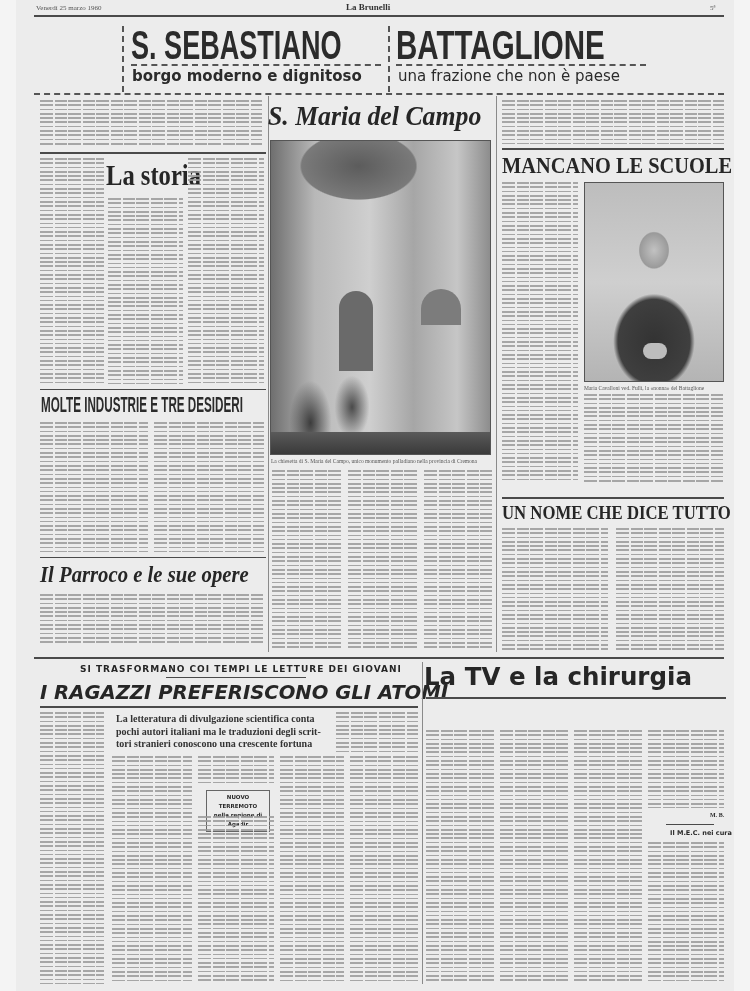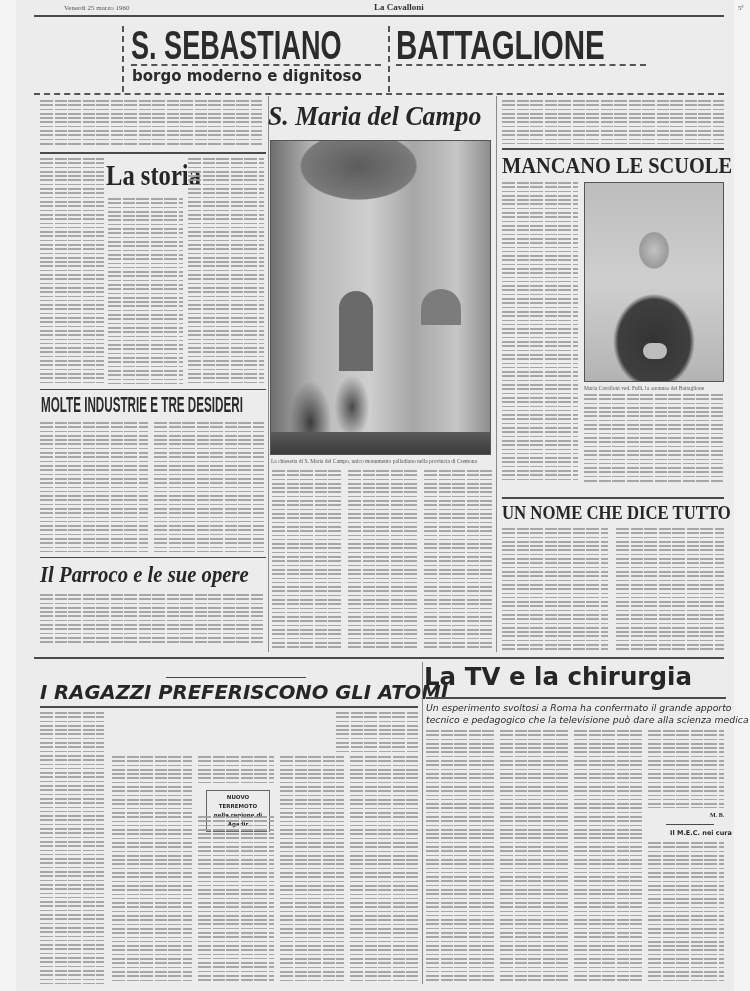--- a/index.html
+++ b/index.html
@@ -7,21 +7,21 @@
     width: 750px; height: 991px; overflow: hidden;
     background: #f4f4f4;
     font-family: "Liberation Serif", serif;
     color: #2a2a2a;
     position: relative;
   }
   .page {
     position: absolute; left: 16px; top: 0; width: 718px; height: 991px;
     background: #ececec;
   }
-  .abs { position: absolute; margin-left: 28px; }
+  .abs { position: absolute; }
   .rule { position: absolute; background: #4a4a4a; }
   .dash { position: absolute; border-top: 2px dashed #555; height: 0; }
   .vdash { position: absolute; border-left: 2px dashed #555; width: 0; }
   .vrule { position: absolute; background: #8a8a8a; width: 1px; }
 
   
   .folio { font-size: 7px; color: #555; }
   .folio-title { font-size: 9px; font-weight: bold; color: #333; font-family: "Liberation Serif", serif; }
 
   .hbox { position: absolute; border: 2px dashed #444; box-sizing: border-box; }
@@ -50,34 +50,35 @@
   .hl { position: absolute; white-space: nowrap; color: #262626; }
   .photo { position: absolute; overflow: hidden; border: 1px solid #555; box-sizing: border-box; }
   .caption { position: absolute; font-size: 5.5px; color: #555; white-space: nowrap; overflow: hidden; }
 </style>
 </head>
 <body>
 
 <div class="page">
 
   <div class="abs folio" style="left:20px; top:4px;">Venerdì 25 marzo 1960</div>
-  <div class="abs folio-title" style="left:330px; top:2px;">La Cavalloni</div>
+  <div class="abs folio-title" style="left:330px; top:2px;">La Brunelli</div>
   <div class="abs folio" style="left:694px; top:4px;">5ª</div>
   <div class="rule" style="left:18px; top:15px; width:690px; height:2px;"></div>
 
   <div class="vdash" style="left:106px; top:26px; height:66px;"></div>
 
   <div class="cond" style="position:absolute; left:115px; top:22px; font-size:41px; transform:scaleX(0.66);">S. SEBASTIANO</div>
   <div class="dash" style="left:115px; top:64px; width:250px;"></div>
   <div class="subhead" style="position:absolute; left:116px; top:67px;font-weight:bold;">borgo moderno e dignitoso</div>
 
   <div class="vdash" style="left:372px; top:26px; height:66px;"></div>
 
   <div class="cond" style="position:absolute; left:380px; top:22px; font-size:41px; transform:scaleX(0.72);">BATTAGLIONE</div>
   <div class="dash" style="left:380px; top:64px; width:250px;"></div>
+  <div class="subhead" style="position:absolute; left:382px; top:67px;">una frazione che non è paese</div>
 
   <div class="dash" style="left:18px; top:93px; width:690px;"></div>
 
   <div class="txt" style="left:24px; top:100px; width:222px; height:46px;"></div>
   <div class="rule" style="left:24px; top:152px; width:226px; height:2px;"></div>
 
   <div class="txt" style="left:24px; top:158px; width:64px; height:226px;"></div>
   <div class="hl" style="left:90px; top:158px; font-family:'Liberation Serif',serif; font-weight:bold; font-size:30px; transform:scaleX(0.82); transform-origin:left top;">La storia</div>
   <div class="txt" style="left:92px; top:198px; width:75px; height:186px;"></div>
   <div class="txt" style="left:172px; top:158px; width:76px; height:226px;"></div>
@@ -124,45 +125,47 @@
   <div class="caption" style="left:568px; top:385px; width:140px;">Maria Cavalloni ved. Fulli, la «nonna» del Battaglione</div>
   <div class="txt" style="left:568px; top:394px; width:140px; height:88px;"></div>
 
   <div class="rule" style="left:486px; top:497px; width:222px; height:2px;"></div>
   <div class="hl" style="left:486px; top:502px; font-family:'Liberation Serif',serif; font-weight:bold; font-size:19px; transform:scaleX(0.88); transform-origin:left top;">UN NOME CHE DICE TUTTO</div>
   <div class="txt" style="left:486px; top:528px; width:106px; height:122px;"></div>
   <div class="txt" style="left:600px; top:528px; width:108px; height:122px;"></div>
 
   <div class="rule" style="left:18px; top:657px; width:690px; height:2px;"></div>
 
+  <div class="hl" style="left:64px; top:664px; font-family:'DejaVu Sans',sans-serif; font-weight:bold; font-size:9px; letter-spacing:1px;">SI TRASFORMANO COI TEMPI LE LETTURE DEI GIOVANI</div>
   <div class="rule" style="left:150px; top:677px; width:140px; height:1px;"></div>
   <div class="hl" style="left:24px; top:680px; font-family:'DejaVu Sans',sans-serif; font-style:italic; font-weight:bold; font-size:20px; transform:scaleX(0.98); transform-origin:left top;">I RAGAZZI PREFERISCONO GLI ATOMI</div>
   <div class="rule" style="left:24px; top:706px; width:378px; height:2px;"></div>
 
   <div class="txt" style="left:24px; top:712px; width:64px; height:272px;"></div>
+  <div style="position:absolute; left:100px; top:713px; font-size:10px; font-weight:bold; line-height:12.5px; color:#333; white-space:nowrap;">
+    <div>La letteratura di divulgazione scientifica conta</div>
+    <div>pochi autori italiani ma le traduzioni degli scrit-</div>
+    <div>tori stranieri conoscono una crescente fortuna</div>
+  </div>
   <div class="txt" style="left:320px; top:712px; width:82px; height:40px;"></div>
 
   <div class="txt" style="left:96px; top:756px; width:80px; height:228px;"></div>
   <div class="txt" style="left:182px; top:756px; width:76px; height:30px;"></div>
   <div style="position:absolute; left:190px; top:790px; width:62px; text-align:center; font-family:'DejaVu Sans',sans-serif; font-size:5.5px; font-weight:bold; line-height:9px; border:1px solid #666; padding:2px 0;">
     <div>NUOVO TERREMOTO</div>
     <div>nella regione di Agadir</div>
   </div>
   <div class="txt" style="left:182px; top:816px; width:76px; height:168px;"></div>
   <div class="txt" style="left:264px; top:756px; width:64px; height:228px;"></div>
   <div class="txt" style="left:334px; top:756px; width:68px; height:228px;"></div>
 
   <div class="vrule" style="left:406px; top:662px; height:322px;"></div>
 
   <div class="hl" style="left:408px; top:662px; font-family:'DejaVu Sans',sans-serif; font-weight:bold; font-size:25px; transform:scaleX(0.98); transform-origin:left top;">La TV e la chirurgia</div>
   <div class="rule" style="left:410px; top:697px; width:300px; height:2px;"></div>
-  <div style="position:absolute; left:410px; top:702px; font-family:'DejaVu Sans',sans-serif; font-style:italic; font-size:9.3px; line-height:12px; white-space:nowrap; color:#2a2a2a;">
-    <div>Un esperimento svoltosi a Roma ha confermato il grande apporto</div>
-    <div>tecnico e pedagogico che la televisione può dare alla scienza medica</div>
-  </div>
   <div class="txt" style="left:410px; top:730px; width:68px; height:254px;"></div>
   <div class="txt" style="left:484px; top:730px; width:68px; height:254px;"></div>
   <div class="txt" style="left:558px; top:730px; width:68px; height:254px;"></div>
   <div class="txt" style="left:632px; top:730px; width:76px; height:78px;"></div>
   <div style="position:absolute; left:694px; top:812px; font-size:6px; font-weight:bold;">M. B.</div>
   <div class="rule" style="left:650px; top:824px; width:48px; height:1px;"></div>
   <div style="position:absolute; left:654px; top:829px; font-family:'DejaVu Sans',sans-serif; font-size:6.5px; font-weight:bold;">Il M.E.C. nei cura</div>
   <div class="txt" style="left:632px; top:842px; width:76px; height:142px;"></div>
 </div>
 

